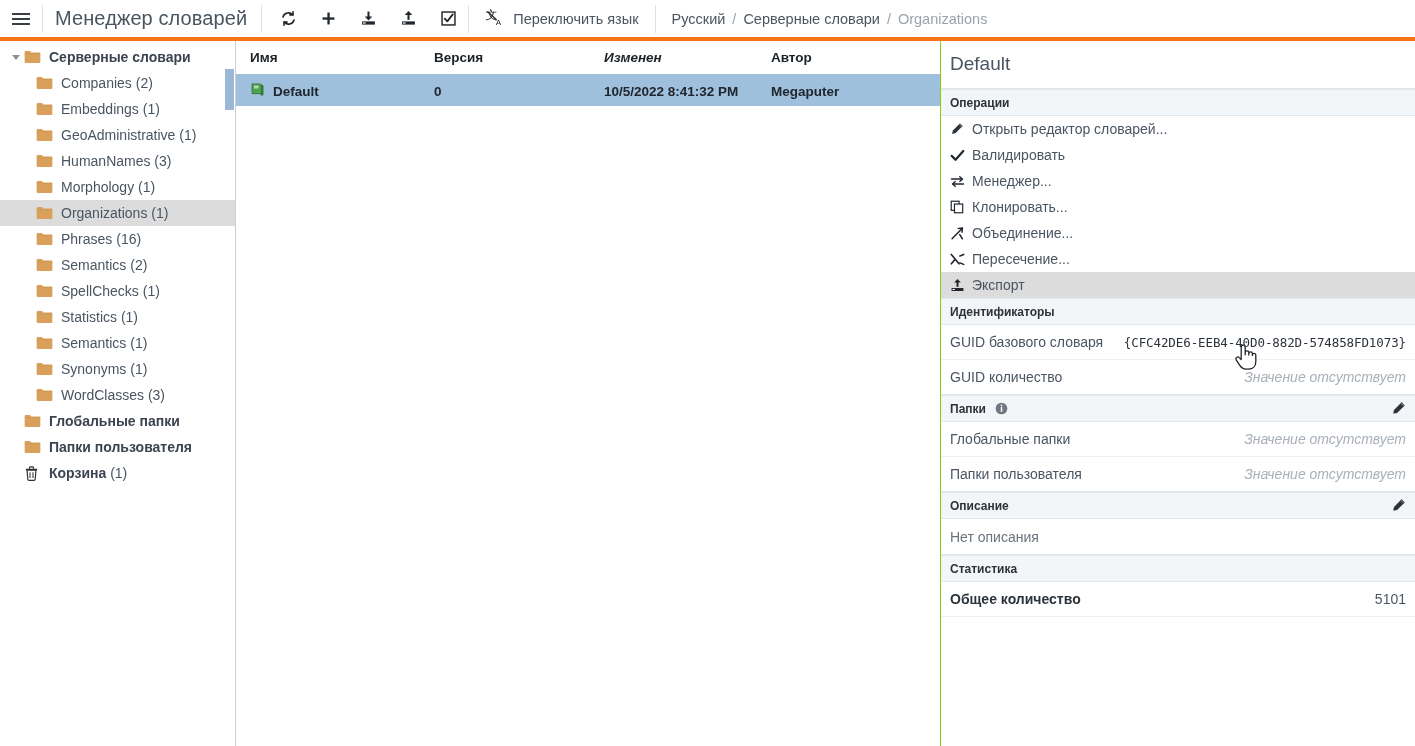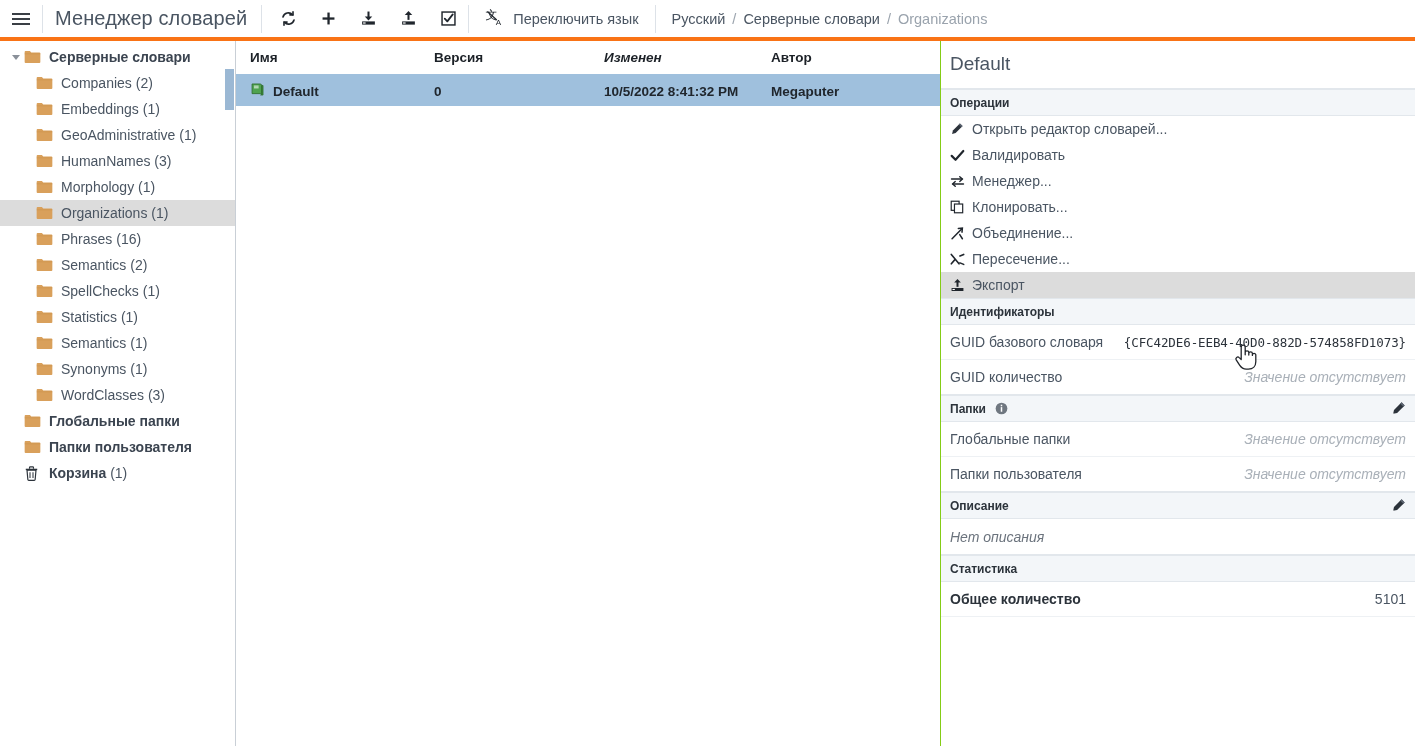--- a/index.html
+++ b/index.html
@@ -207,21 +207,21 @@
   .kv-val.mono {
     font-family: "DejaVu Sans Mono", "Liberation Mono", monospace;
     font-size: 12.5px; color: #2c333b; letter-spacing: -0.1px;
   }
   .kv-val.empty { color: #a9b0b8; font-style: italic; }
   .kv-row.stat .kv-key { font-weight: bold; color: #2c333b; }
   .kv-row.stat .kv-val { color: #4a5562; }
   .desc-row {
     height: 36px; display: flex; align-items: center;
     padding-left: 9px;
-    font-size: 14px; font-style: italic; color: #6b737d;
+    font-size: 14px; color: #6b737d;
     border-bottom: 1px solid #e2e7ec;
   }
 
   
   .cursor-hand { position: absolute; pointer-events: none; }
 </style>
 </head>
 <body>
 
 <div class="topbar">

